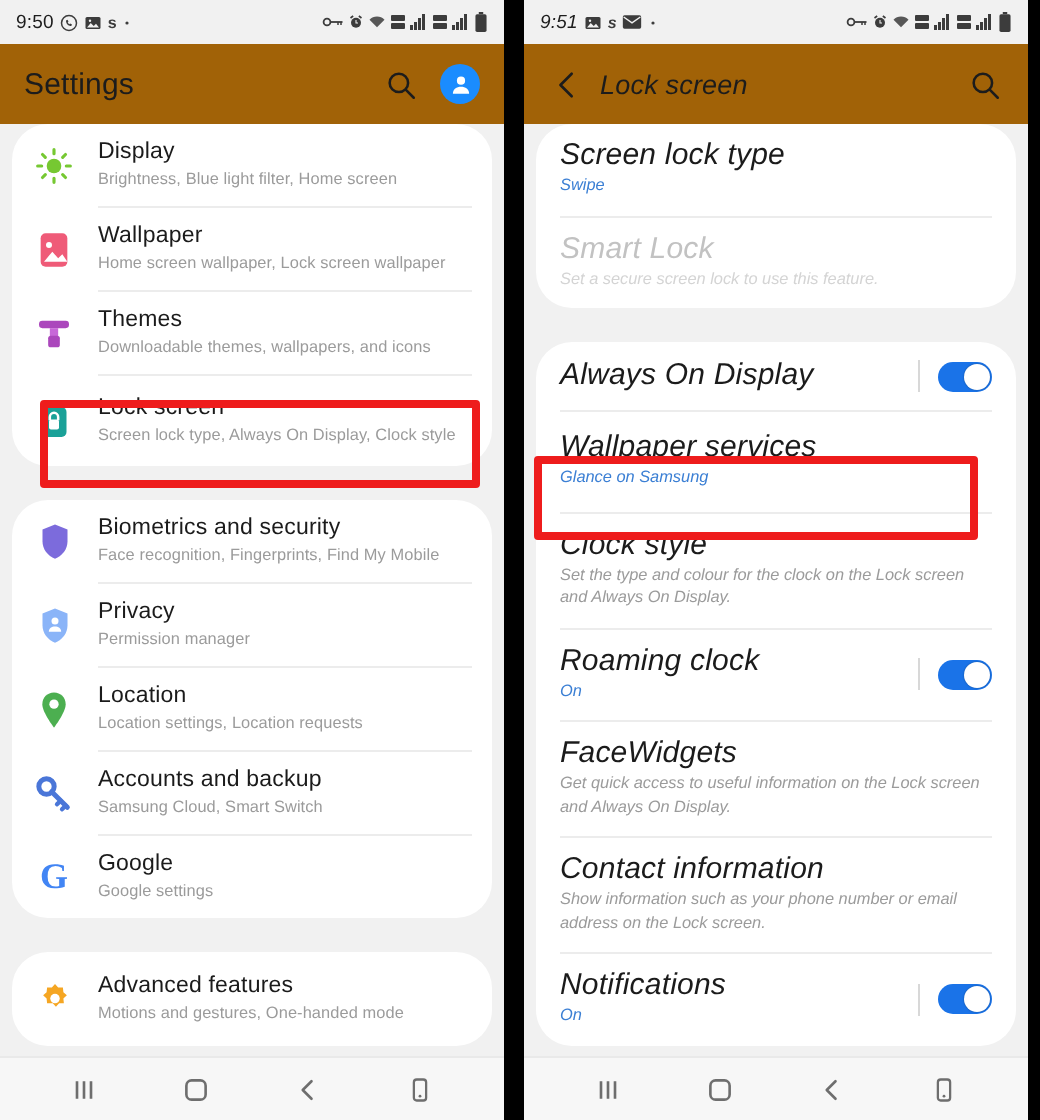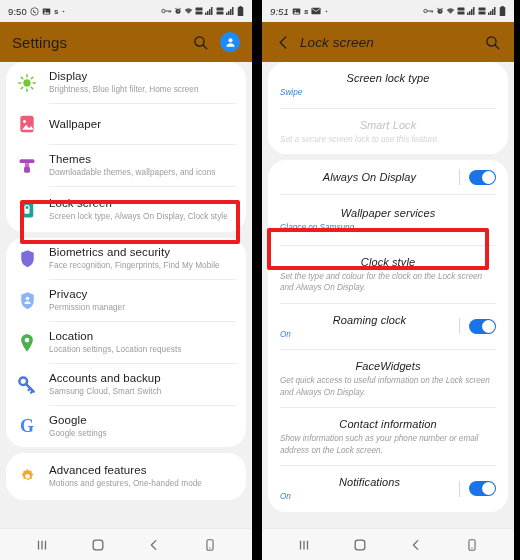--- a/index.html
+++ b/index.html
@@ -73,21 +73,21 @@
   .body {
     height: calc(560px - 22px - 40px - 32px);
     background: #f1f1f1;
     padding: 0 6px;
     overflow: hidden;
     position: relative;
   }
   .card {
     background: #ffffff;
     border-radius: 18px;
-    margin-bottom: 6px;
+    margin-bottom: 17px;
     overflow: hidden;
   }
 
   
   .row {
     display: flex;
     align-items: center;
     padding: 7px 10px 7px 8px;
     position: relative;
   }
@@ -119,25 +119,24 @@
   }
 
   
   .rowp {
     display: flex;
     align-items: center;
     padding: 9px 12px 9px 12px;
   }
   .rowp .txt { flex: 1; min-width: 0; }
   .rowp .p1 {
-    font-size: 11px;
+    font-size: 15px;
     color: #1b1b1b;
     line-height: 14px;
     letter-spacing: 0.1px;
-    text-align: center;
   }
   .rowp .p2 {
     font-size: 8.2px;
     color: #9b9b9b;
     line-height: 11.5px;
     margin-top: 2px;
   }
   .rowp .p2.link { color: #3b7fd4; }
   .rowp.dim .p1 { color: #c2c2c2; }
   .rowp.dim .p2 { color: #d4d4d4; }
@@ -309,20 +308,21 @@
         <div class="row">
           <span class="ico">
             <svg width="18" height="20" viewBox="0 0 20 24">
                 <rect x="2" y="2" width="16" height="20" rx="3" fill="#ef5b78"></rect>
                 <circle cx="7" cy="9" r="1.8" fill="#fff"></circle>
                 <path d="M4 19l5-6 3.5 4 2.5-2.5 3 4.5z" fill="#fff"></path>
               </svg>
           </span>
           <span class="txt">
             <span class="t1" style="display:block">Wallpaper</span>
+            <span class="t2" style="display:block">Home screen wallpaper, Lock screen wallpaper</span>
           </span>
         </div>
         <div class="divider"></div>
 
         <div class="row">
           <span class="ico">
             <svg width="20" height="20" viewBox="0 0 24 24">
                 <rect x="3" y="4" width="18" height="4.5" rx="2" fill="#ab47bc"></rect>
                 <rect x="9.5" y="8.5" width="5" height="5" fill="#c768d8"></rect>
                 <rect x="8.5" y="13" width="7" height="7" rx="1.6" fill="#ab47bc"></rect>

